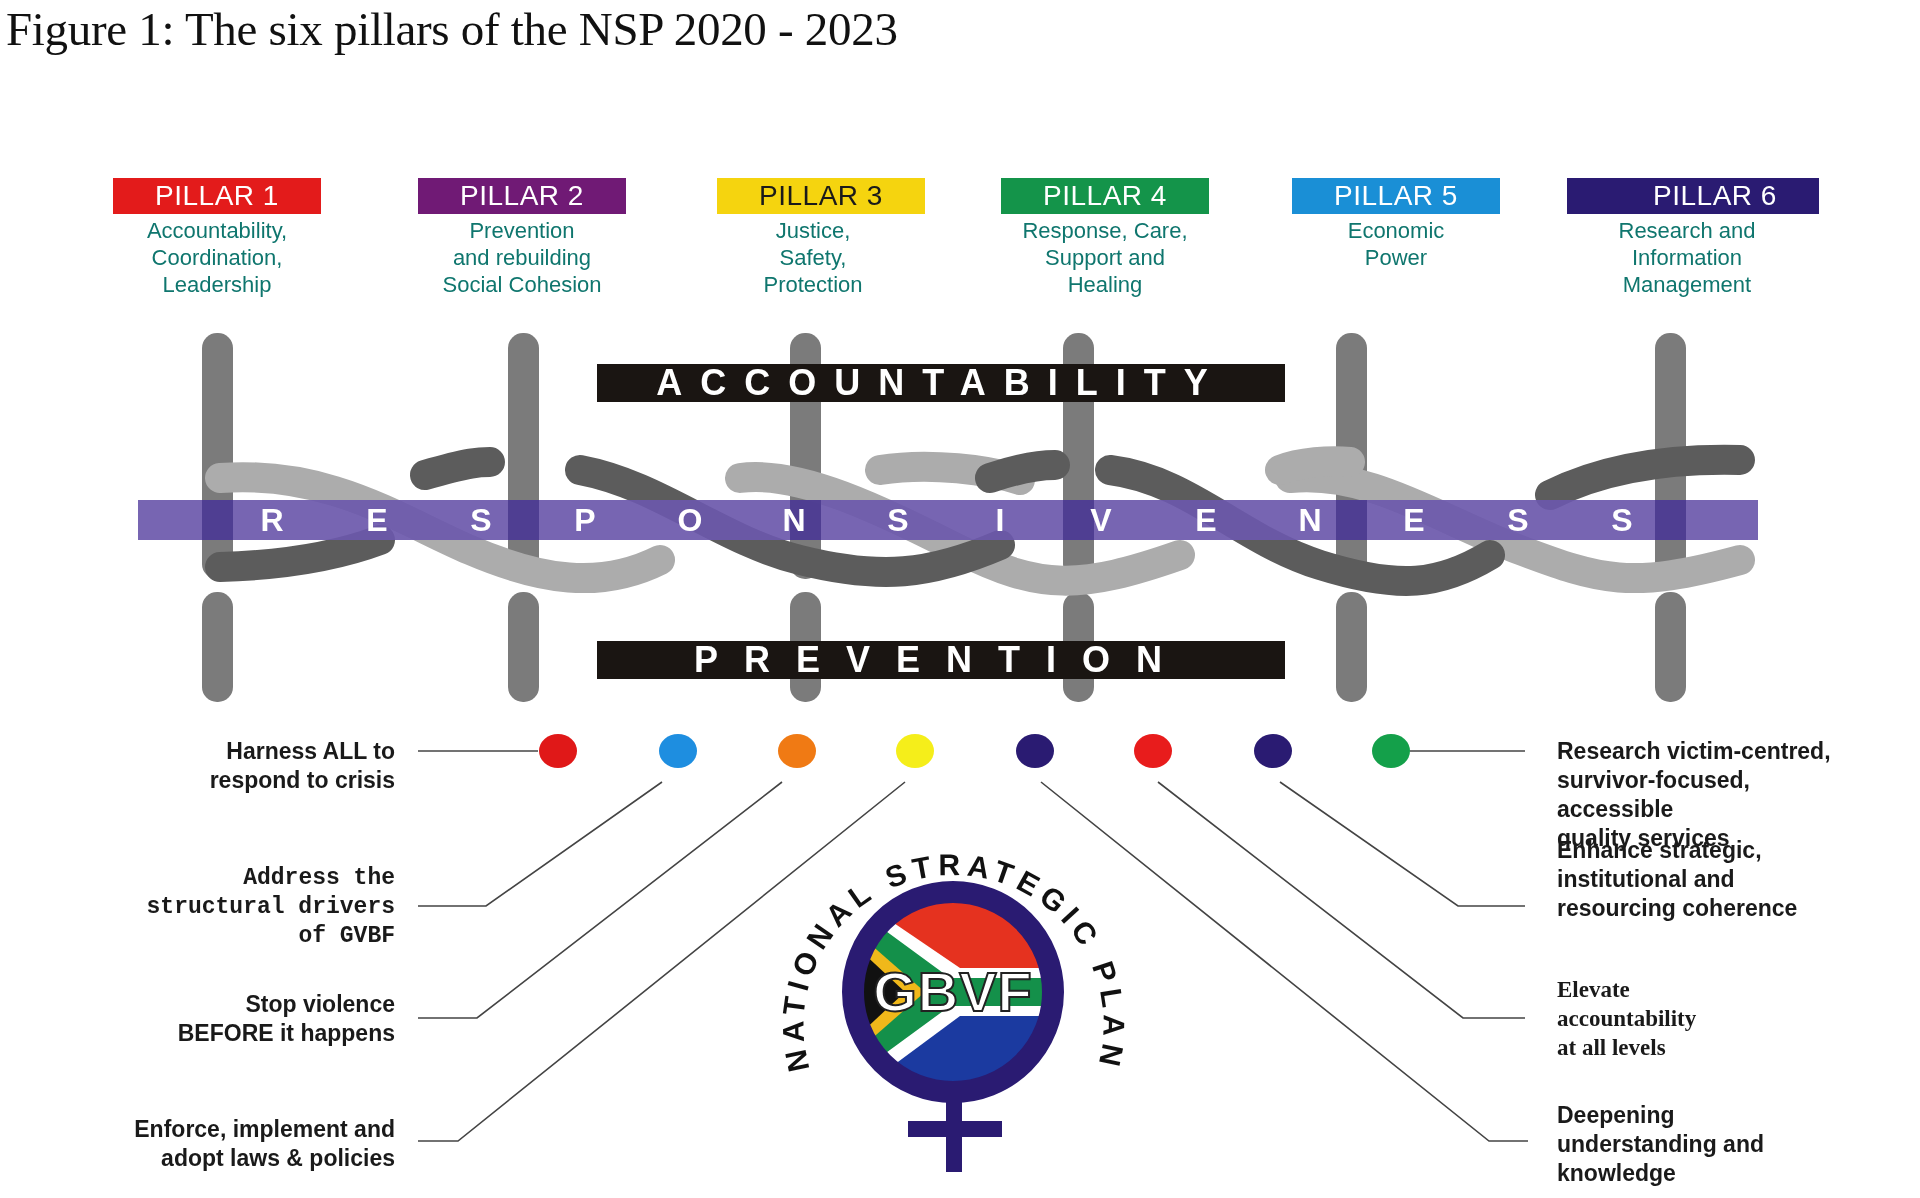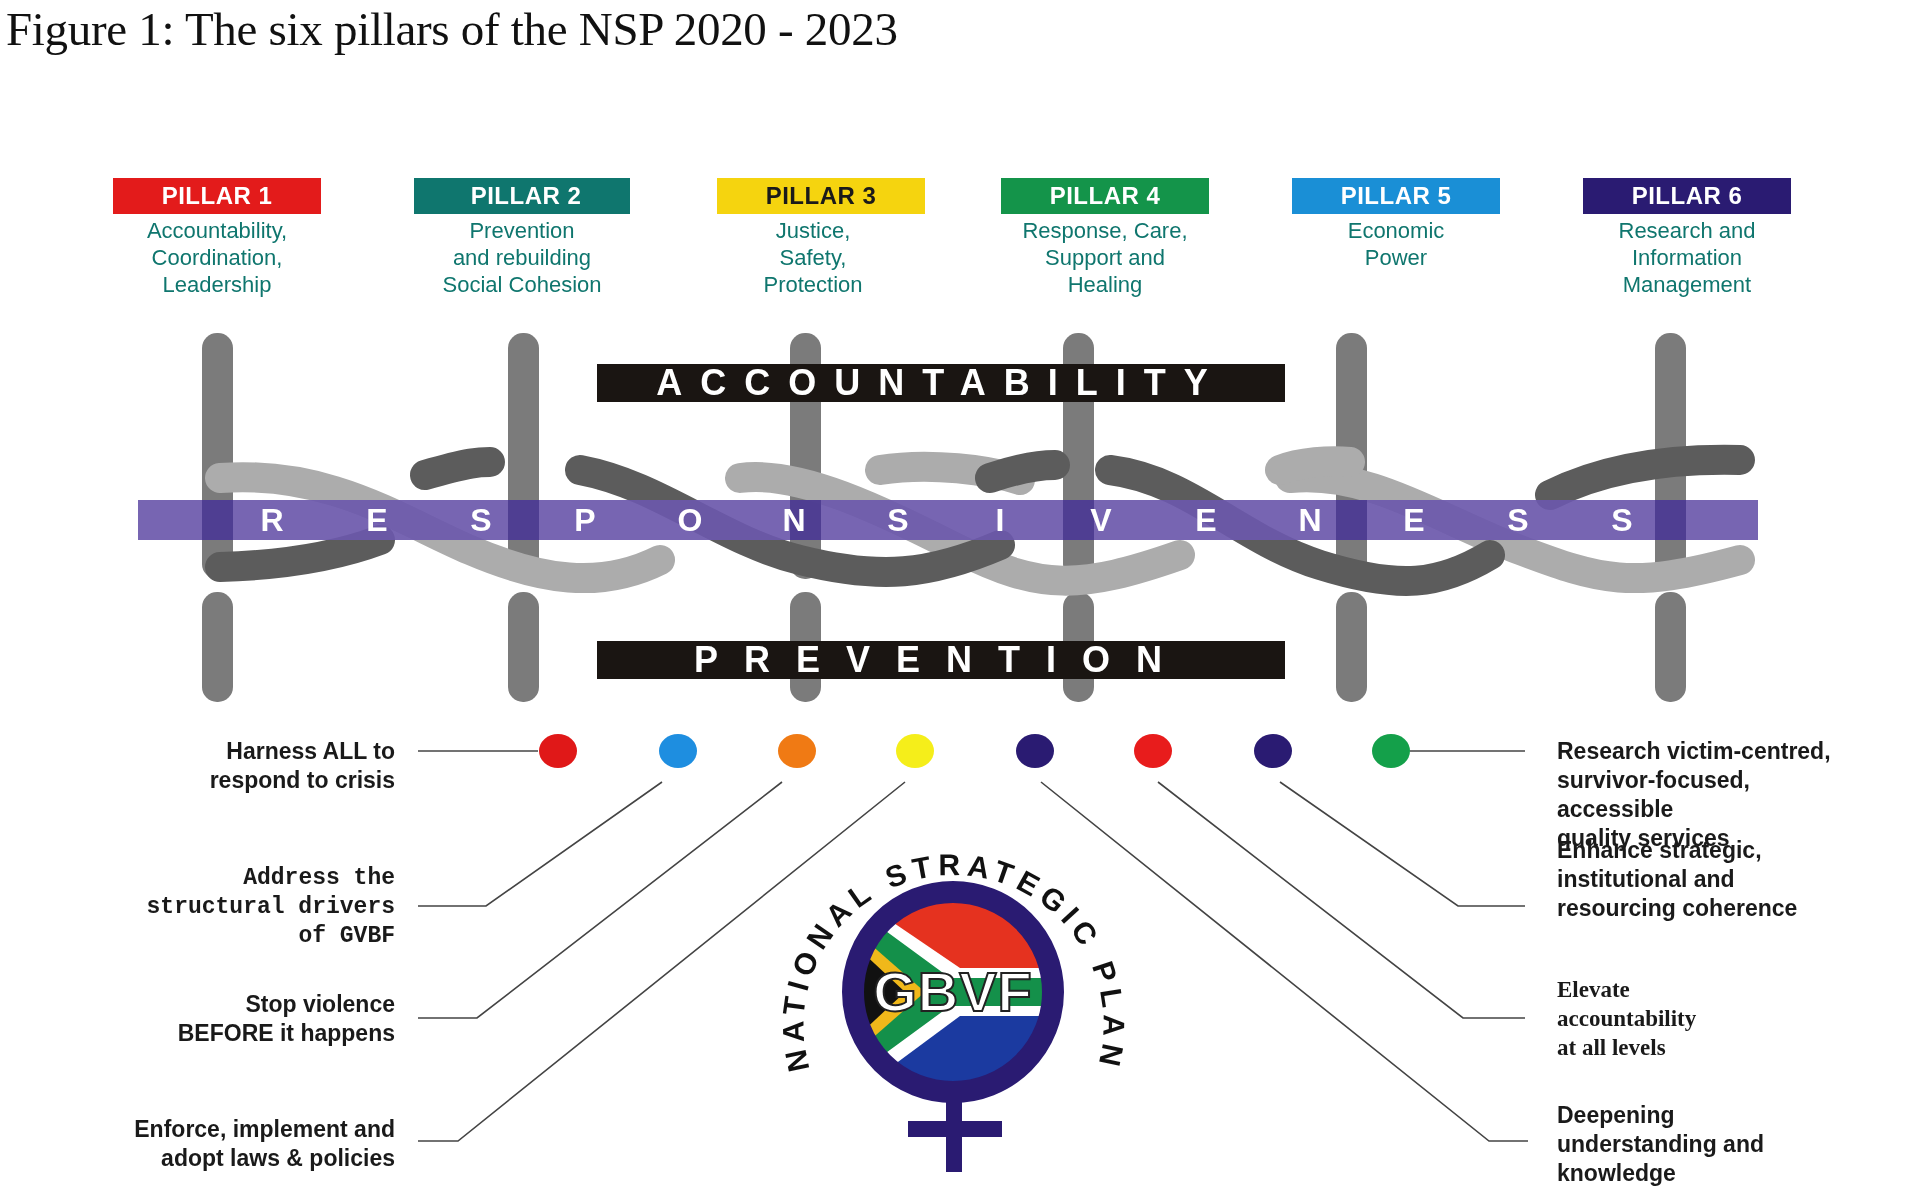--- a/index.html
+++ b/index.html
@@ -1,19 +1,19 @@
 <!DOCTYPE html>
 <html><head>
 <meta charset="utf-8">
 <style>
   html, body { margin: 0; padding: 0; background: #ffffff; }
   body { width: 1920px; height: 1198px; position: relative; overflow: hidden; font-family: "Liberation Sans", "DejaVu Sans", sans-serif; }
   .title { position: absolute; left: 6px; top: 2px; font-family: "Liberation Serif", "DejaVu Serif", serif; font-size: 47px; color: #111; white-space: nowrap; letter-spacing: -0.3px; }
   .pillar-head { position: absolute; top: 178px; width: 240px; text-align: center; }
-  .pillar-badge { display: inline-block; width: 208px; height: 36px; line-height: 36px; font-weight: bold; font-size: 24px; color: #ffffff; letter-spacing: 0.5px; }
+  .pillar-badge { display: inline-block; width: 208px; height: 36px; line-height: 36px; font-weight: normal; font-size: 28px; color: #ffffff; letter-spacing: 0.5px; }
   .pillar-desc { font-weight: normal; font-size: 22px; line-height: 27px; color: #0f766e; margin-top: 3px; white-space: pre-line; }
   .diagram { position: absolute; left: 0; top: 0; }
   .band-label { position: absolute; background: #1a1512; color: #ffffff; font-weight: bold; text-align: center; display: flex; align-items: center; justify-content: center; }
   .band-acc { left: 597px; top: 364px; width: 688px; height: 38px; font-size: 36px; letter-spacing: 18px; }
   .band-prev { left: 597px; top: 641px; width: 688px; height: 38px; font-size: 36px; letter-spacing: 26px; }
   .resp-letters { position: absolute; left: 138px; top: 500px; width: 1620px; height: 40px; display: flex; align-items: center; }
   .resp-letter { position: absolute; top: 2px; font-weight: bold; font-size: 32px; color: #ffffff; transform: translateX(-50%); }
   .dot { position: absolute; width: 38px; height: 34px; border-radius: 50%; transform: translate(-50%, -50%); }
   .goal { position: absolute; font-weight: bold; font-size: 23px; line-height: 29px; color: #1a1a1a; white-space: pre-line; }
   .goal.left { text-align: right; }
@@ -25,21 +25,21 @@
 
 <div class="title">Figure 1: The six pillars of the NSP 2020 - 2023</div>
 
 <div class="pillar-head" style="left:97px;">
   <div class="pillar-badge" style="background:#e31b1b;color:#fff;">PILLAR 1</div>
   <div class="pillar-desc">Accountability,
 Coordination,
 Leadership</div>
 </div>
 <div class="pillar-head" style="left:402px;">
-  <div class="pillar-badge" style="background:#0f766e;color:#fff;padding-left:8px;">PILLAR 2</div>
+  <div class="pillar-badge" style="background:#701a75;color:#fff;">PILLAR 2</div>
   <div class="pillar-desc">Prevention
 and rebuilding
 Social Cohesion</div>
 </div>
 <div class="pillar-head" style="left:693px;">
   <div class="pillar-badge" style="background:#f5d40f;color:#1a1a1a;margin-left:16px;">PILLAR 3</div>
   <div class="pillar-desc">Justice,
 Safety,
 Protection</div>
 </div>
@@ -48,21 +48,21 @@
   <div class="pillar-desc">Response, Care,
 Support and
 Healing</div>
 </div>
 <div class="pillar-head" style="left:1276px;">
   <div class="pillar-badge" style="background:#1a8fd6;color:#fff;">PILLAR 5</div>
   <div class="pillar-desc">Economic
 Power</div>
 </div>
 <div class="pillar-head" style="left:1567px;">
-  <div class="pillar-badge" style="background:#2a1b72;color:#fff;">PILLAR 6</div>
+  <div class="pillar-badge" style="background:#2a1b72;color:#fff;padding-left:44px;">PILLAR 6</div>
   <div class="pillar-desc">Research and
 Information
 Management</div>
 </div>
 
 <svg class="diagram" width="1920" height="1198" viewBox="0 0 1920 1198">
 
   <g fill="#7b7b7b">
     <rect x="202" y="333" width="31" height="246" rx="15"></rect>
     <rect x="202" y="592" width="31" height="110" rx="15"></rect>

